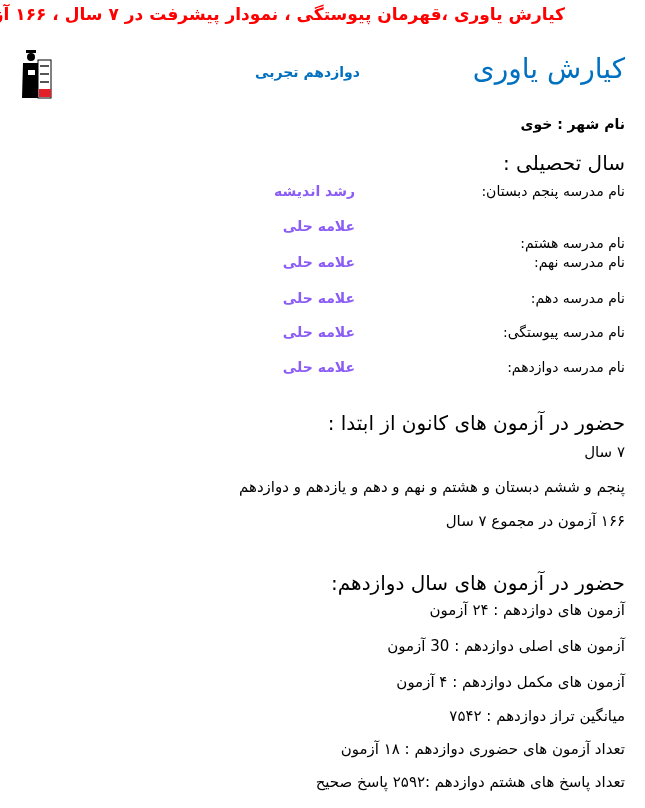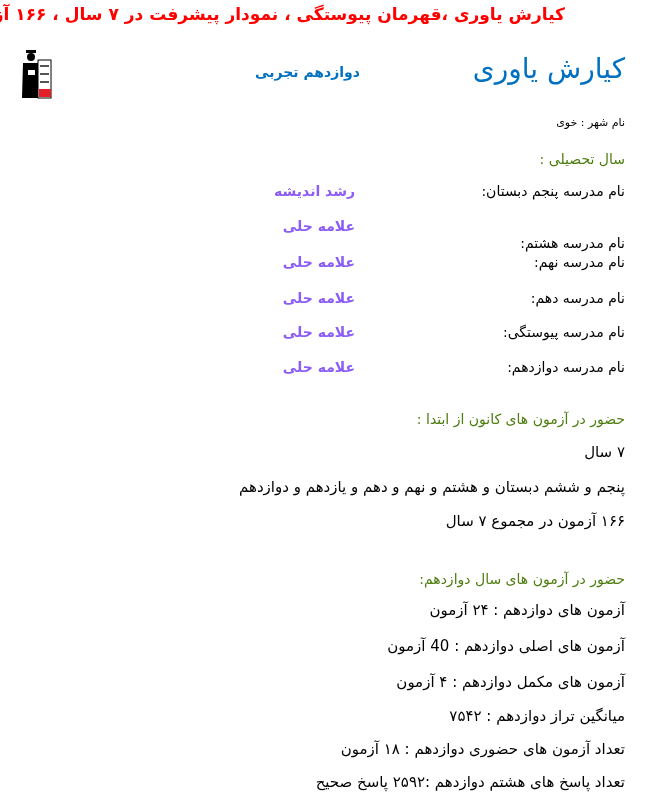--- a/index.html
+++ b/index.html
@@ -16,22 +16,22 @@
   }
   .logo {
     left: 12px; top: 46px; width: 42px; height: 56px; direction: ltr;
   }
   .main-title {
     top: 52px; right: 20px; color: #0070c0; font-weight: normal; font-size: 28px;
   }
   .sub-title {
     top: 64px; right: 285px; color: #0070c0; font-weight: bold; font-size: 14px;
   }
-  .row { right: 20px; font-weight: normal; font-size: 11px; color: #000; }
-  .red-h { right: 20px; font-size: 14px; color: #4d7c0f; }
+  .row { right: 20px; font-weight: bold; font-size: 14px; color: #000; }
+  .red-h { right: 20px; font-size: 20px; color: #000000; }
   .label { right: 20px; font-weight: normal; font-size: 14px; color: #000; }
   .value { right: 290px; font-weight: bold; font-size: 14px; color: #8b5cf6; }
   .big { right: 20px; font-weight: normal; font-size: 15px; color: #000; }
 </style>
 </head>
 <body>
 
 <div class="abs top-title">کیارش یاوری ،قهرمان پیوستگی ، نمودار پیشرفت در ۷ سال ، ۱۶۶ آزمون</div>
 
 <div class="abs logo">
@@ -67,17 +67,17 @@
 <div class="abs label" style="top:359px">نام مدرسه دوازدهم:</div>
 <div class="abs value" style="top:359px">علامه حلی</div>
 
 <div class="abs red-h" style="top:411px">حضور در آزمون های کانون از ابتدا :</div>
 <div class="abs big" style="top:443px">۷ سال</div>
 <div class="abs big" style="top:478px">پنجم و ششم دبستان و هشتم و نهم و دهم و یازدهم و دوازدهم</div>
 <div class="abs big" style="top:512px">۱۶۶ آزمون در مجموع ۷ سال</div>
 
 <div class="abs red-h" style="top:571px">حضور در آزمون های سال دوازدهم:</div>
 <div class="abs big" style="top:601px">آزمون های دوازدهم : ۲۴ آزمون</div>
-<div class="abs big" style="top:637px">آزمون های اصلی دوازدهم : 40 آزمون</div>
+<div class="abs big" style="top:637px">آزمون های اصلی دوازدهم : 30 آزمون</div>
 <div class="abs big" style="top:673px">آزمون های مکمل دوازدهم : ۴ آزمون</div>
 <div class="abs big" style="top:707px">میانگین تراز دوازدهم : ۷۵۴۲</div>
 <div class="abs big" style="top:740px">تعداد آزمون های حضوری دوازدهم : ۱۸ آزمون</div>
 <div class="abs big" style="top:773px">تعداد پاسخ های هشتم دوازدهم :۲۵۹۲ پاسخ صحیح</div>
 
 </body></html>

